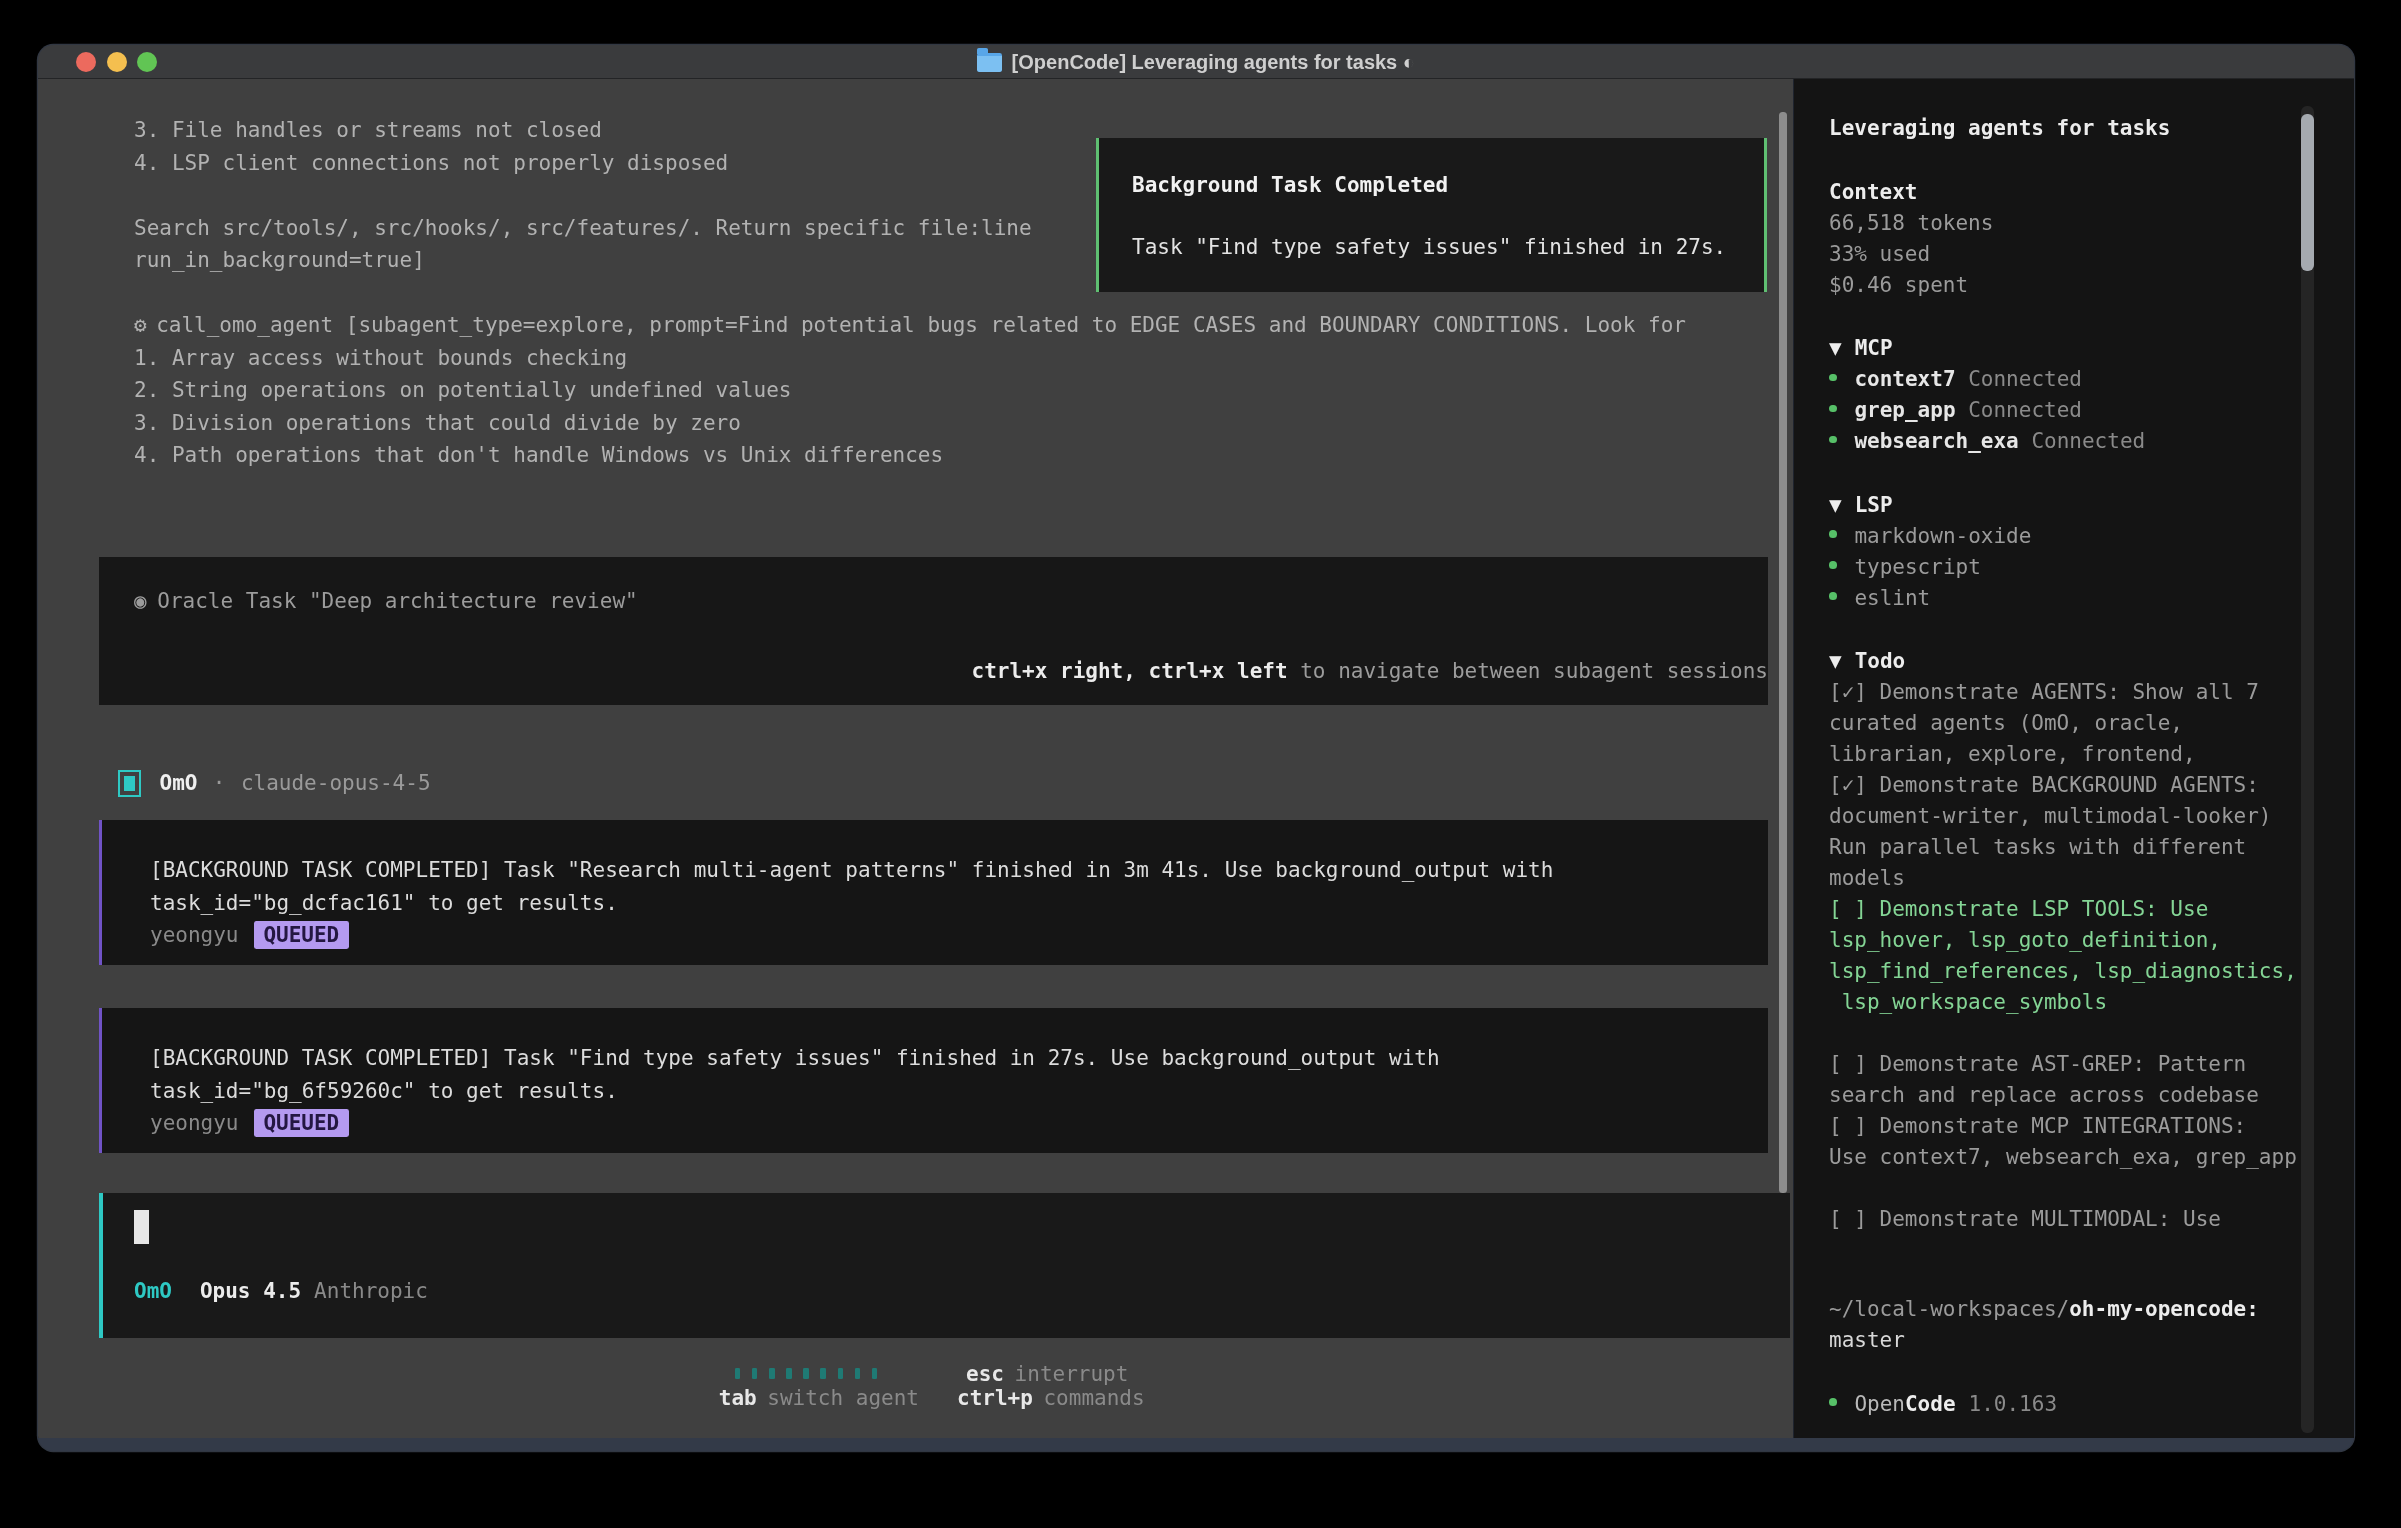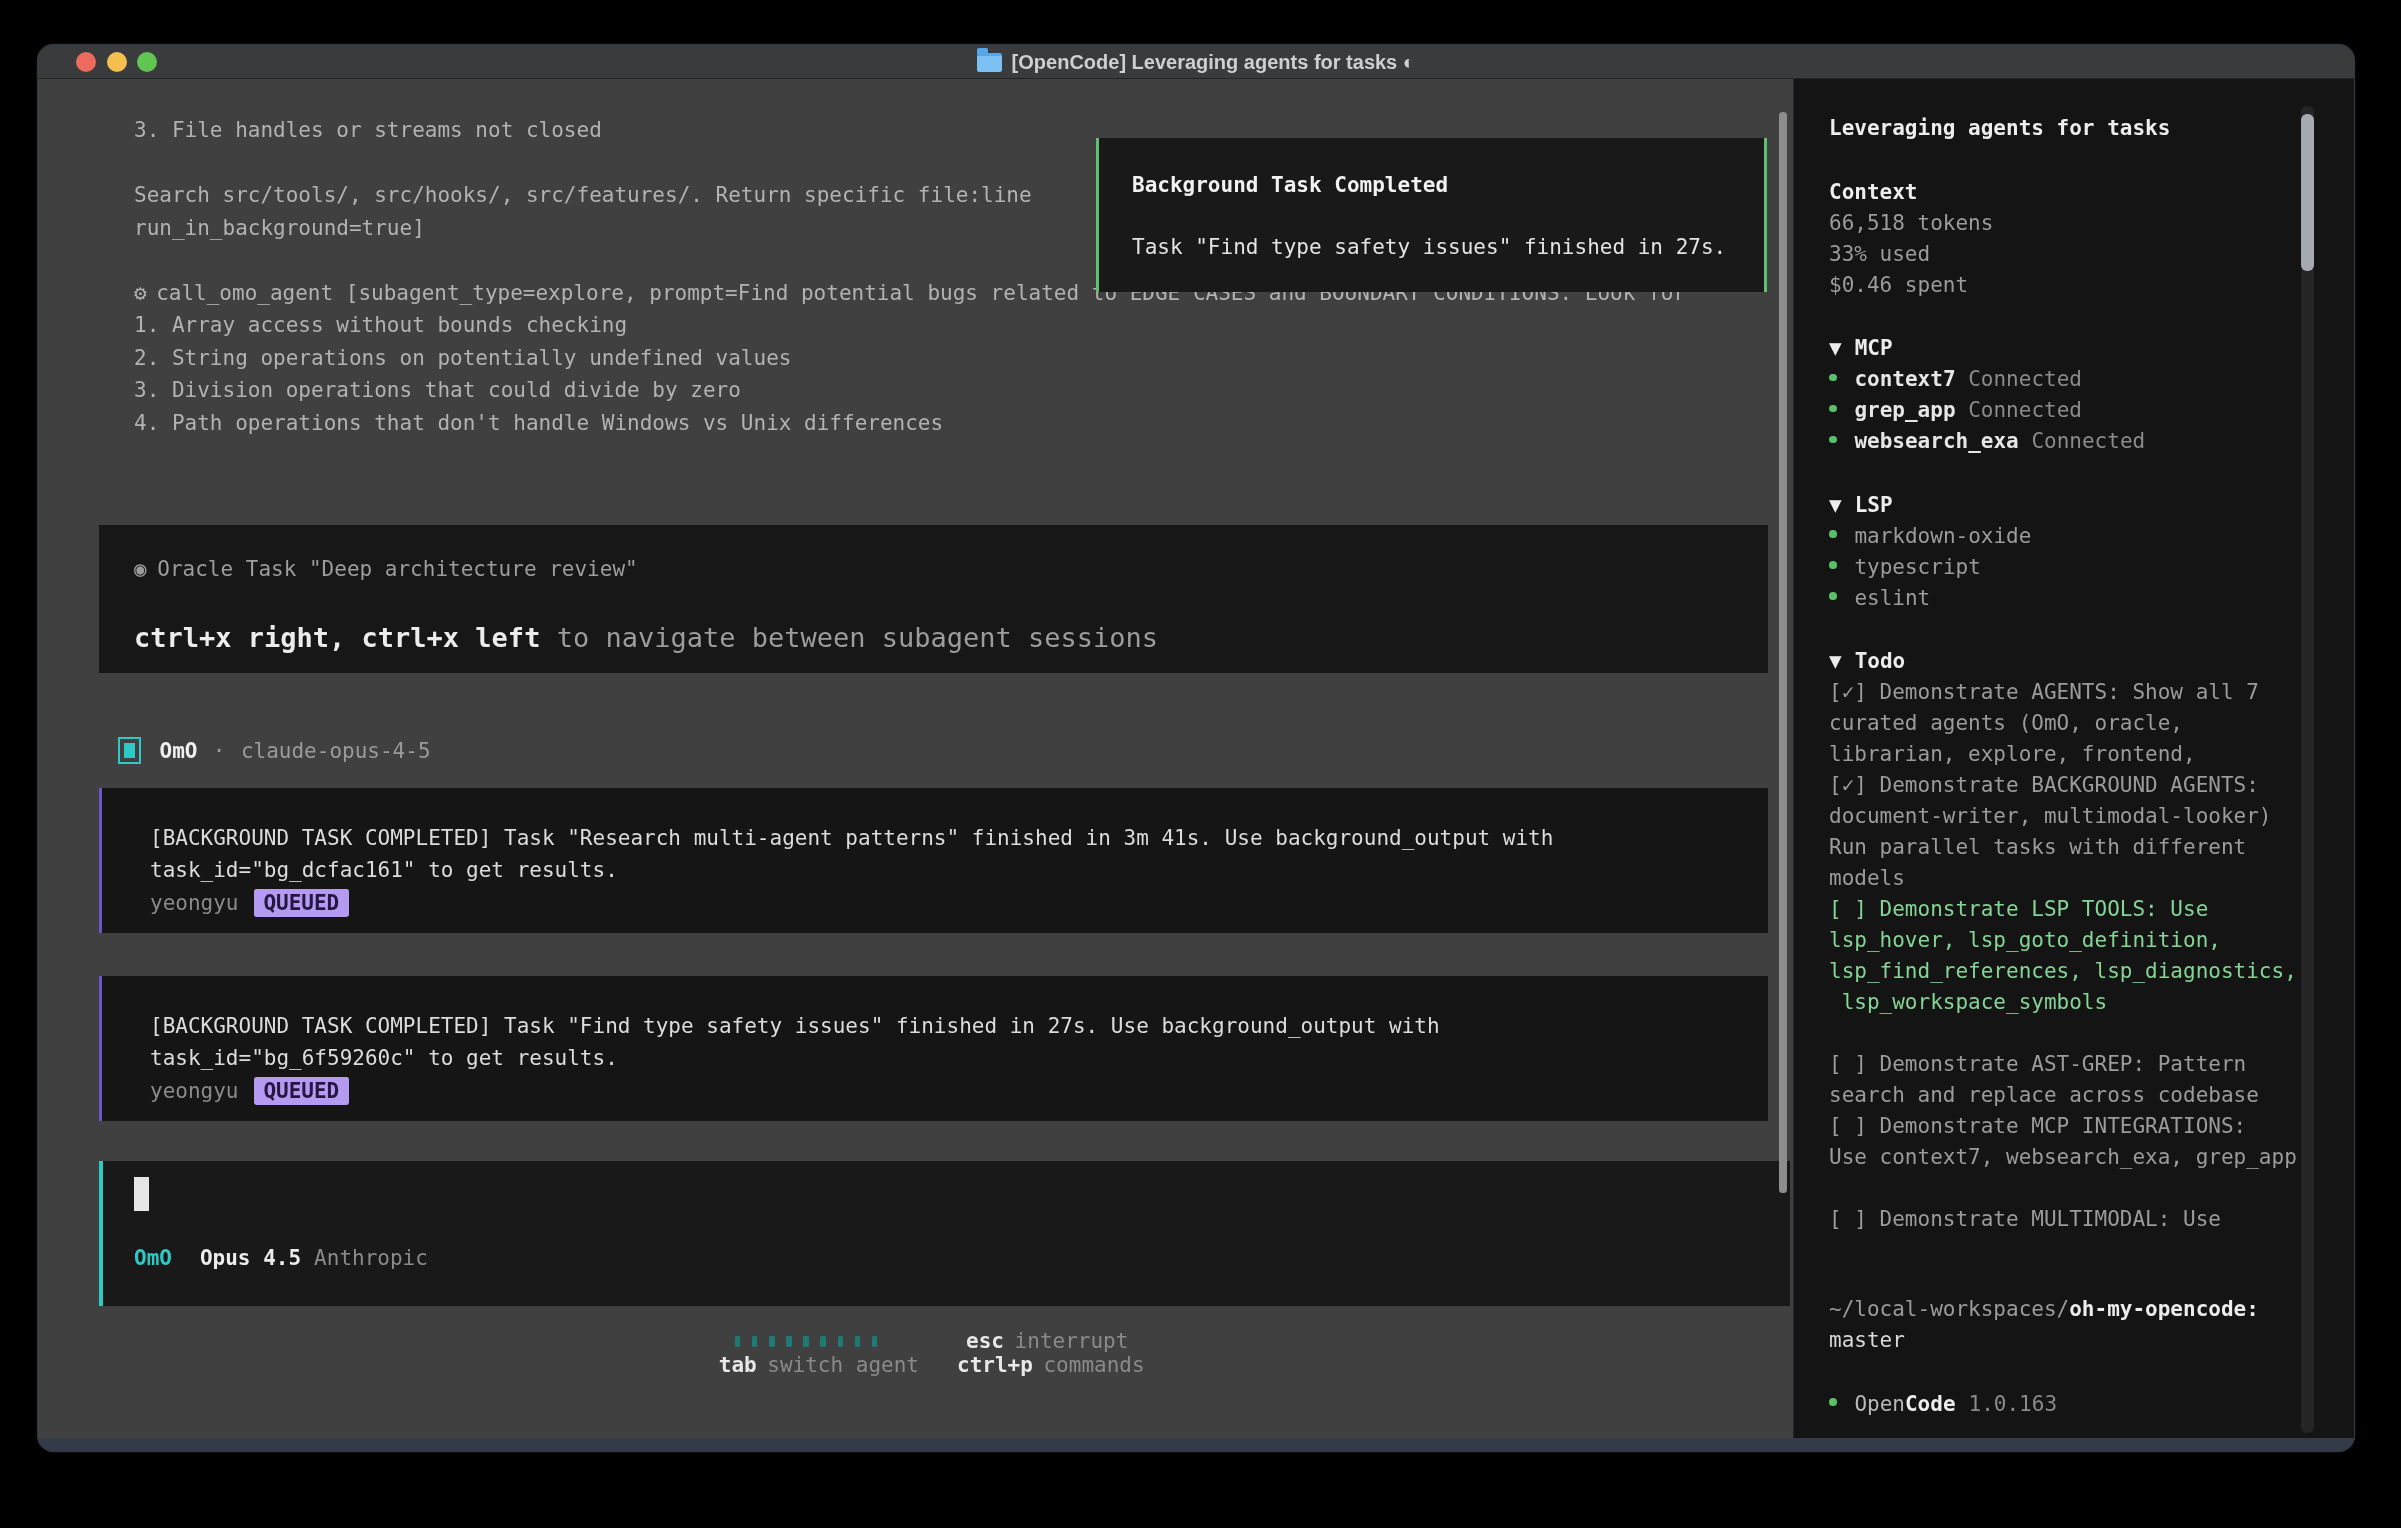--- a/index.html
+++ b/index.html
@@ -37,21 +37,21 @@
   .notif { position:absolute; z-index:5; left:1058px; top:59px; width:671px; height:154px;
            background:#191919; border-left:3px solid #5fbf72; border-right:3px solid #5fbf72;
            padding:31px 0 0 33px; }
   .notif .ntitle { font-size:21px; font-weight:bold; color:#f2f2f2; height:32.5px; line-height:32.5px; white-space:pre; }
   .notif .nbody  { font-size:21px; color:#e3e3e3; height:32.5px; line-height:32.5px; margin-top:29.5px; white-space:pre; }
 
   .oraclebox { margin-left:61px; margin-top:53px; width:1669px; height:148px;
                background:#171717; padding:28px 0 0 35px; }
   .oline1 { font-size:21px; color:#9c9c9c; height:32.5px; line-height:32.5px; white-space:pre; }
   .obullet { color:#9c9c9c; margin-right:10.6px; }
-  .oline2 { font-size:27px; height:32.5px; line-height:32.5px; margin-top:37px; white-space:pre; }
+  .oline2 { font-size:21px; height:32.5px; line-height:32.5px; margin-top:37px; white-space:pre;text-align:right; }
   .okeys { color:#ececec; font-weight:bold; }
   .ohint { color:#9c9c9c; }
 
   .agentrow { margin-top:62px; height:32.5px; display:flex; align-items:center; padding-left:80px;
               font-size:21px; }
   .agenticon { width:22.5px; height:27px; border:2.4px solid #2ec9c4; margin-right:19px;
                display:flex; align-items:center; justify-content:center; }
   .agenticon i { display:block; width:10.6px; height:15.4px; background:#2ec9c4; }
   .aname { color:#f0f0f0; font-weight:bold; margin-right:15.4px; }
   .asep  { color:#9a9a9a; margin-right:15.4px; }
@@ -124,20 +124,21 @@
       <span class="foldericon"></span>
       <span>[OpenCode] Leveraging agents for tasks ◐</span>
     </div>
   </div>
 
   <div class="contentwrap">
 
     <div class="main">
 
       <div class="line">3. File handles or streams not closed</div>
+      <div class="line">4. LSP client connections not properly disposed</div>
       <div class="line"></div>
       <div class="line">Search src/tools/, src/hooks/, src/features/. Return specific file:line</div>
       <div class="line">run_in_background=true]</div>
       <div class="line"></div>
       <div class="line"><span class="gear">⚙</span><span>call_omo_agent [subagent_type=explore, prompt=Find potential bugs related to EDGE CASES and BOUNDARY CONDITIONS. Look for</span></div>
       <div class="line">1. Array access without bounds checking</div>
       <div class="line">2. String operations on potentially undefined values</div>
       <div class="line">3. Division operations that could divide by zero</div>
       <div class="line">4. Path operations that don't handle Windows vs Unix differences</div>
       <div class="line"></div>

